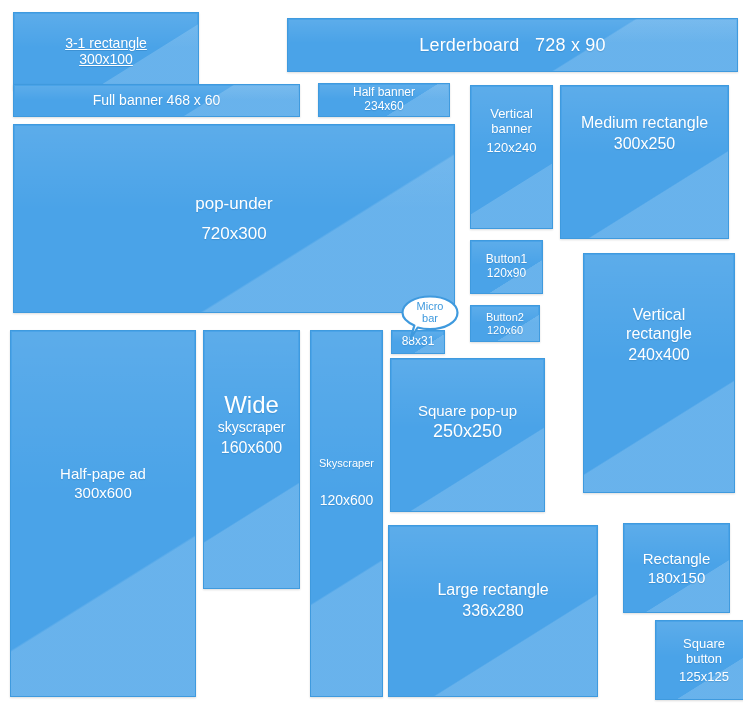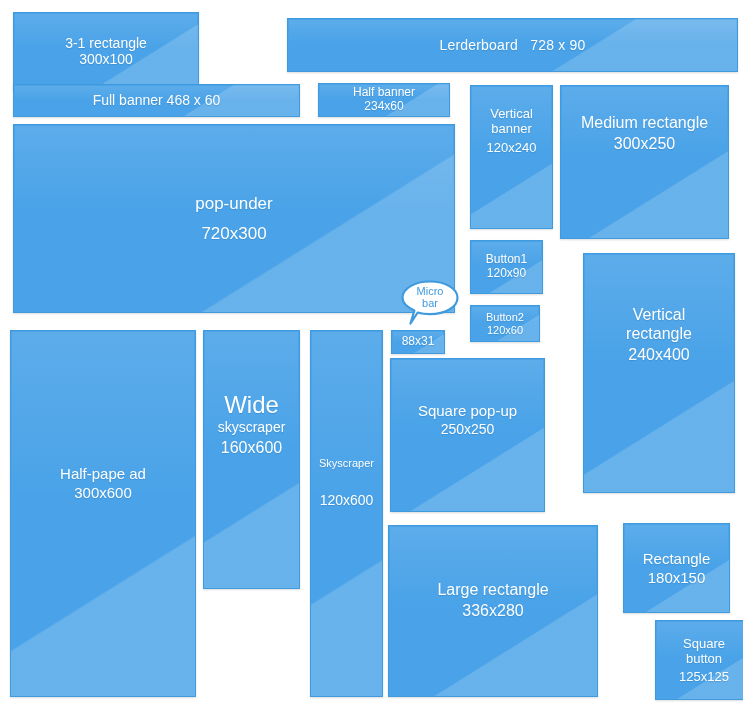--- a/index.html
+++ b/index.html
@@ -69,31 +69,31 @@
     display: block;
     white-space: nowrap;
   }
   .f11 { font-size: 11px; }
   .f12 { font-size: 12px; }
   .f13 { font-size: 13px; }
   .f14 { font-size: 14px; }
   .f15 { font-size: 15px; }
   .f16 { font-size: 16px; }
   .f17 { font-size: 17px; }
-  .f18 { font-size: 14px; }
+  .f18 { font-size: 18px; }
   .f24 { font-size: 24px; }
 
   
   .anchor-upper { justify-content: flex-start; }
 
   
   #microbar {
     position: absolute;
     left: 401px;
-    top: 280px;
+    top: 295px;
     width: 58px;
     height: 42px;
     z-index: 30;
   }
   #microbar svg { display: block; overflow: visible; }
   .bubble-text {
     position: absolute;
     left: 0; top: 0;
     width: 58px;
     height: 36px;
@@ -106,21 +106,21 @@
     color: #3f9ade;
     text-align: center;
     pointer-events: none;
   }
 </style>
 </head>
 <body>
 
 <div id="canvas">
 
-  <div class="adbox f14" style="left:13px; top:12px; width:186px; height:78px;">
+  <div class="adbox f14" style="left:13px; top:12px; width:186px; height:78px;text-decoration:underline;">
     <span class="ln">3-1 rectangle</span>
     <span class="ln">300x100</span>
   </div>
 
   <div class="adbox f18" style="left:287px; top:18px; width:451px; height:54px;">
     <span class="ln" style="letter-spacing:.2px;"><span>Lerderboard</span>&nbsp;&nbsp;&nbsp;<span>728 x 90</span></span>
   </div>
 
   <div class="adbox f14" style="left:13px; top:84px; width:287px; height:33px;">
     <span class="ln">Full banner 468 x 60</span>

